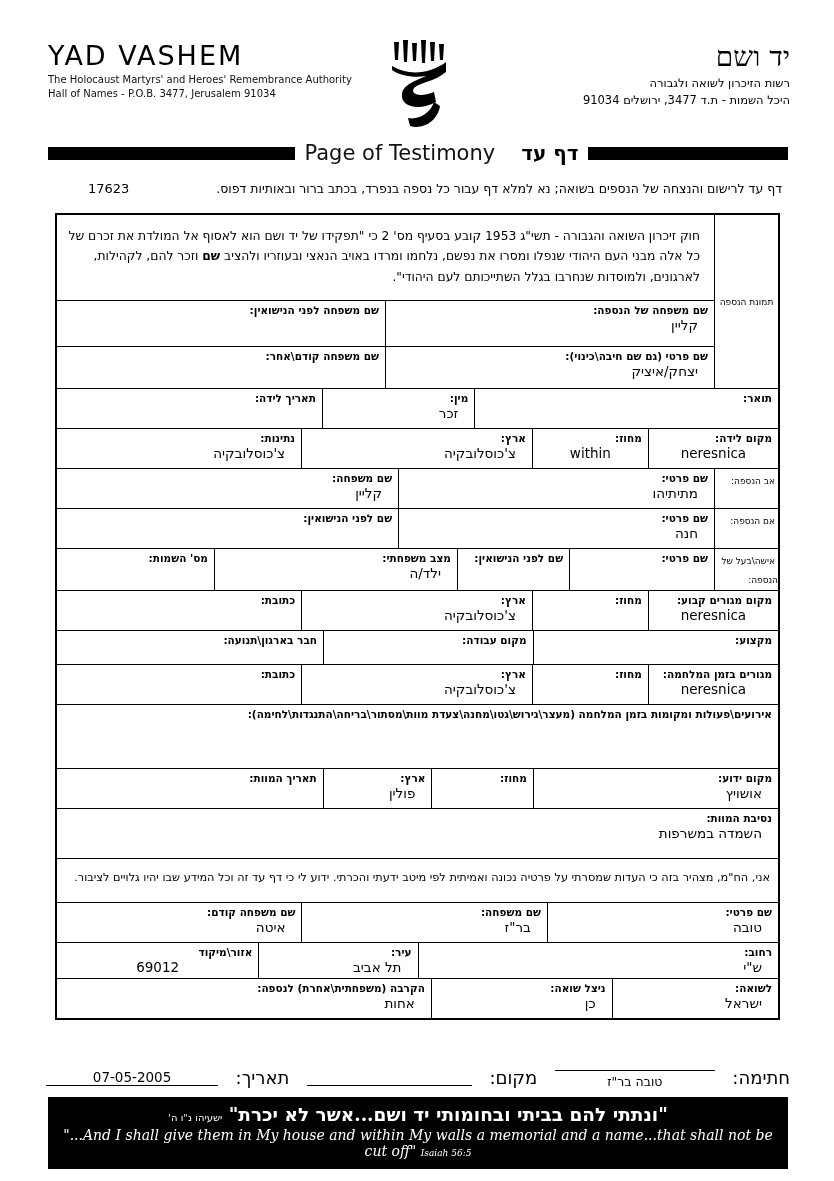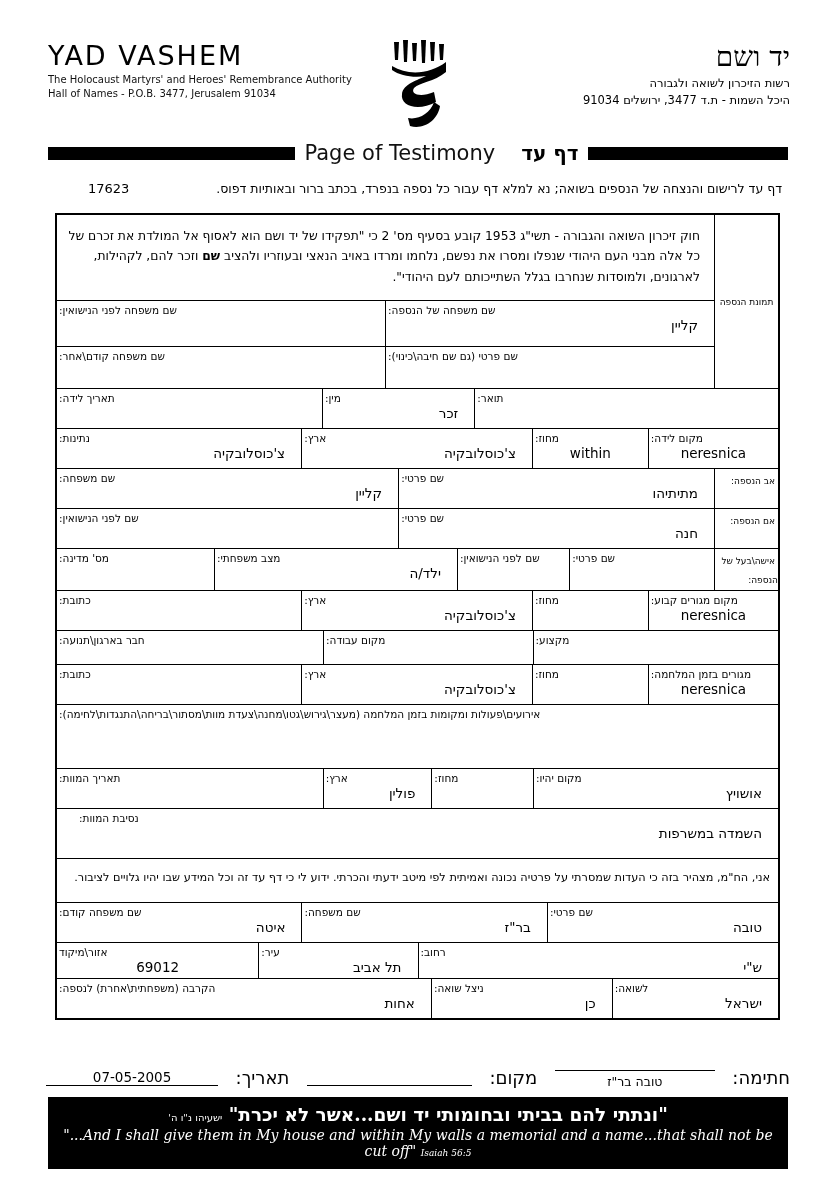--- a/index.html
+++ b/index.html
@@ -27,21 +27,21 @@
   
   .instruction-row { display: flex; direction: rtl; justify-content: space-between; align-items: baseline; margin: 16px 52px 0 88px; }
   .instruction { font-size: 12.5px; }
   .serial { font-size: 13px; direction: ltr; }
   
   .table { margin: 17px 54px 0 55px; border: 2px solid #000; direction: rtl; }
   .trow { display: flex; border-top: 1px solid #000; }
   .trow.first { border-top: none; }
   .cell { position: relative; }
   .trow > .cell:not(:last-child) { border-left: 1px solid #000; }
-  .lbl { display: block; font-size: 10.5px; text-align: left; padding: 3px 6px 0 2px; }
+  .lbl { display: block; font-size: 10.5px; text-align: right; padding: 3px 6px 0 2px; font-weight: bold; }
   .val { font-size: 13.5px; text-align: right; padding: 1px 16px 2px 2px; }
   .val.center { text-align: center; padding: 1px 2px; }
   .val.ltr { direction: ltr; }
   .top-section { display: flex; }
   .photo-cell { width: 64px; border-left: 1px solid #000; display: flex; align-items: center; justify-content: center; }
   .photo-lbl { font-size: 9px; white-space: nowrap; }
   .top-left { flex: 1; }
   .law-cell { min-height: 85px; padding: 11px 14px 6px 10px; }
   .law-text { font-size: 12.3px; line-height: 1.65; text-align: right; }
   .sec-cell { width: 64px; }
@@ -125,20 +125,21 @@
           <div class="val">קליין</div>
         </div>
         <div class="cell" style="flex:50">
           <span class="lbl">שם משפחה לפני הנישואין:</span>
           <div class="val"></div>
         </div>
       </div>
       <div class="trow h42">
         <div class="cell" style="flex:50">
           <span class="lbl">שם פרטי (גם שם חיבה\כינוי):</span>
+          <div class="val">יצחק/איציק</div>
         </div>
         <div class="cell" style="flex:50">
           <span class="lbl">שם משפחה קודם\אחר:</span>
           <div class="val"></div>
         </div>
       </div>
     </div>
   </div>
 
   <div class="trow h40">
@@ -209,21 +210,21 @@
       <span class="lbl">שם פרטי:</span>
     </div>
     <div class="cell" style="flex:17">
       <span class="lbl">שם לפני הנישואין:</span>
     </div>
     <div class="cell" style="flex:37">
       <span class="lbl">מצב משפחתי:</span>
       <div class="val">ילד/ה</div>
     </div>
     <div class="cell" style="flex:24">
-      <span class="lbl">מס' מדינה:</span>
+      <span class="lbl">מס' השמות:</span>
     </div>
   </div>
 
   <div class="trow h40">
     <div class="cell" style="flex:18">
       <span class="lbl">מקום מגורים קבוע:</span>
       <div class="val center ltr">neresnica</div>
     </div>
     <div class="cell" style="flex:16">
       <span class="lbl">מחוז:</span>
@@ -267,21 +268,21 @@
   </div>
 
   <div class="trow h64">
     <div class="cell" style="flex:1">
       <span class="lbl">אירועים\פעולות ומקומות בזמן המלחמה (מעצר\גירוש\גטו\מחנה\צעדת מוות\מסתור\בריחה\התנגדות\לחימה):</span>
     </div>
   </div>
 
   <div class="trow h40">
     <div class="cell" style="flex:34">
-      <span class="lbl">מקום יהיו:</span>
+      <span class="lbl">מקום ידוע:</span>
       <div class="val">אושויץ</div>
     </div>
     <div class="cell" style="flex:14">
       <span class="lbl">מחוז:</span>
     </div>
     <div class="cell" style="flex:15">
       <span class="lbl">ארץ:</span>
       <div class="val">פולין</div>
     </div>
     <div class="cell" style="flex:37">

